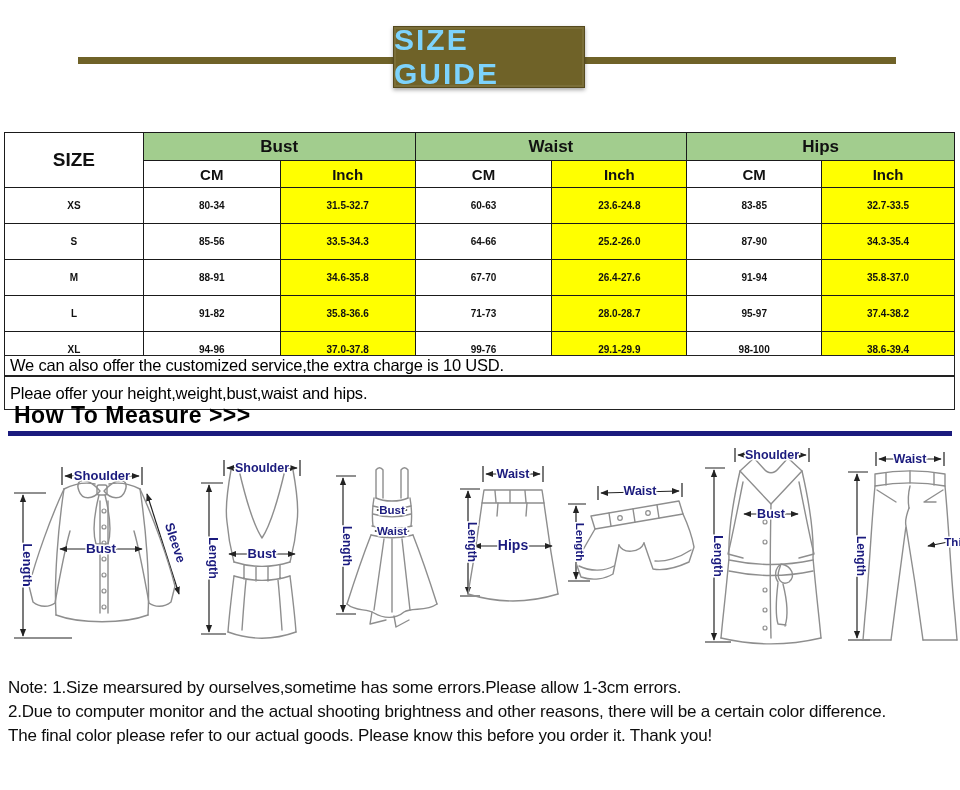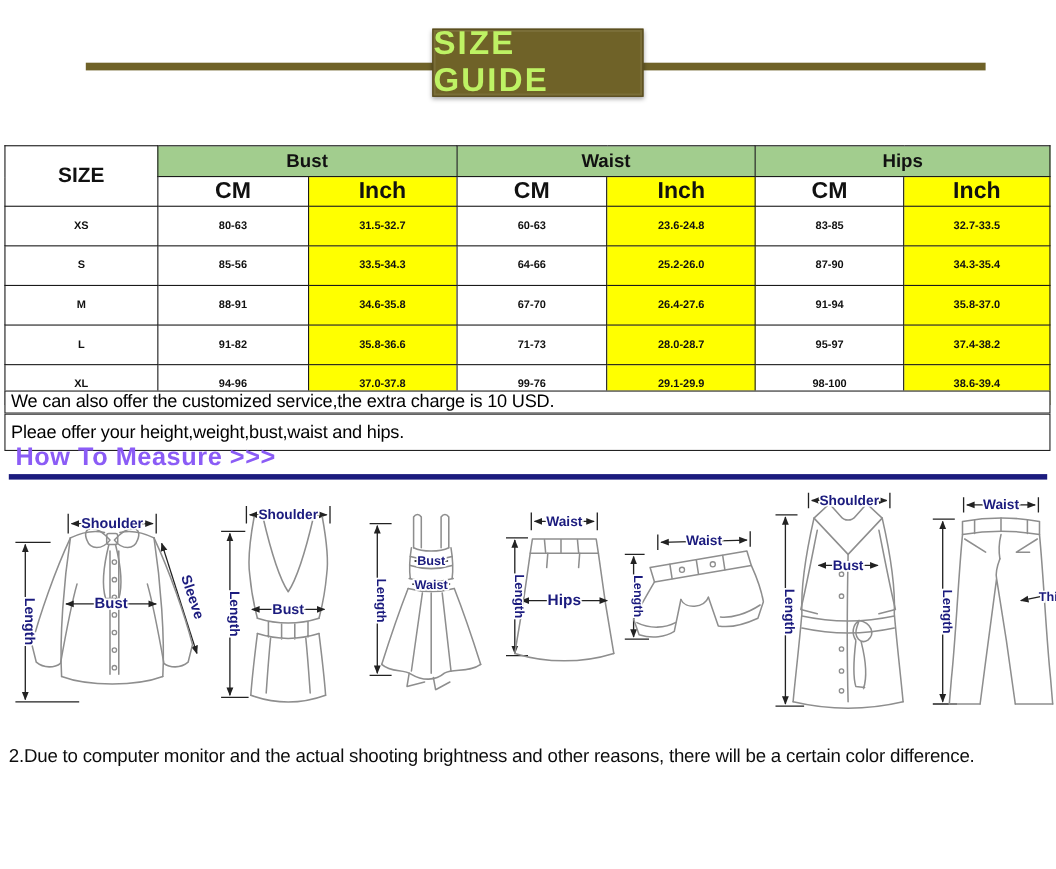--- a/index.html
+++ b/index.html
@@ -5,44 +5,44 @@
   * { margin:0; padding:0; box-sizing:border-box; }
   html,body { width:960px; height:790px; background:#ffffff; overflow:hidden;
     font-family:"Liberation Sans", sans-serif; }
   .abs { position:absolute; }
 
   
   .banner-line { left:78px; top:57px; width:818px; height:7px; background:#6f6228; }
   .banner-box  { left:393px; top:26px; width:192px; height:62px; background:#6f6228;
     border:1px solid #55491d; box-shadow:0 2px 4px rgba(0,0,0,.35), inset 0 0 0 2px rgba(255,255,255,.08);
     display:flex; align-items:center; justify-content:center; }
-  .banner-title { color:#bef264; font-size:30px; font-weight:bold; letter-spacing:2px; }
+  .banner-title { color:#7dd3fc; font-size:30px; font-weight:bold; letter-spacing:2px; }
 
   
   table.size { left:4px; top:132px; width:951px; position:absolute; border-collapse:collapse; }
   table.size th, table.size td { border:1.6px solid #1a1a1a; text-align:center; vertical-align:middle;
     font-weight:bold; color:#111; background:#fff; }
   tr.r-group  { height:28px; }
   tr.r-units  { height:27px; }
   tr.r-data   { height:36px; }
   .size-head  { font-size:19px; }
   .group-head { font-size:17px; background:#a2cd8e !important; }
-  .unit-head  { font-size:21px; }
+  .unit-head  { font-size:15px; }
   .cell       { font-size:10px; }
   .yellow     { background:#ffff00 !important; }
 
   
   .note-row { left:4px; width:951px; border:1.4px solid #222; background:#fff;
     display:flex; align-items:center; padding-left:5px; font-size:16.5px; color:#000;
     letter-spacing:-0.2px; }
   .note-row-1 { top:355px; height:21px; }
   .note-row-2 { top:376px; height:34px; }
 
   
-  .htm-heading { left:14px; top:402px; color:#8b5cf6; font-size:23px; font-weight:bold;
+  .htm-heading { left:14px; top:402px; color:#000000; font-size:23px; font-weight:bold;
     letter-spacing:0.5px;text-align:center; }
   .htm-rule { left:8px; top:431px; width:944px; height:5px; background:#1b1b7e; }
 
   
   svg .art { fill:none; stroke:#8e8e8e; stroke-width:1.4; stroke-linecap:round; stroke-linejoin:round; }
   svg .m   { stroke:#222; stroke-width:1.2; fill:none; }
   svg .t   { stroke:#222; stroke-width:1.2; fill:none; }
   svg .lbl { fill:#1b1b7e; font-family:"Liberation Sans", sans-serif; font-weight:bold;
     paint-order:stroke; stroke:#ffffff; stroke-width:3px; text-anchor:middle; }
   svg .btn { fill:none; stroke:#8e8e8e; stroke-width:1.2; }
@@ -89,21 +89,21 @@
       <th class="unit-head yellow">Inch</th>
       <th class="unit-head">CM</th>
       <th class="unit-head yellow">Inch</th>
       <th class="unit-head">CM</th>
       <th class="unit-head yellow">Inch</th>
     </tr>
   </thead>
   <tbody>
     <tr class="r-data">
       <td class="cell">XS</td>
-      <td class="cell">80-63</td>
+      <td class="cell">80-34</td>
       <td class="cell yellow">31.5-32.7</td>
       <td class="cell">60-63</td>
       <td class="cell yellow">23.6-24.8</td>
       <td class="cell">83-85</td>
       <td class="cell yellow">32.7-33.5</td>
     </tr>
     <tr class="r-data">
       <td class="cell">S</td>
       <td class="cell">85-56</td>
       <td class="cell yellow">33.5-34.3</td>
@@ -284,14 +284,16 @@
   <path class="art" d="M31,36 C27,78 25,128 21,166 L19,190 M101,36 C105,78 107,128 111,166 L113,190"></path>
   <path class="art" d="M65,58 C62,66 61,72 62,76 M62,76 C57,112 52,152 47,190 M62,76 C68,112 74,152 79,190"></path>
   <path class="art" d="M19,190 L47,190 M79,190 L113,190"></path>
   <line class="m" x1="84" y1="96" x2="104" y2="92" marker-start="url(#arr)"></line>
   <text class="lbl" x="66" y="13" font-size="12.5">Waist</text>
   <text class="lbl" x="13" y="106" font-size="12" transform="rotate(90 13 106)">Length</text>
   <text class="lbl" x="116" y="96" font-size="11.5" text-anchor="end">Thigh</text>
 </svg>
 
 <div class="abs footer-notes">
+  <div>Note: 1.Size mearsured by ourselves,sometime has some errors.Please allow 1-3cm errors.</div>
   <div>2.Due to computer monitor and the actual shooting brightness and other reasons, there will be a certain color difference.</div>
+  <div>The final color please refer to our actual goods. Please know this before you order it. Thank you!</div>
 </div>
 
 </body></html>

